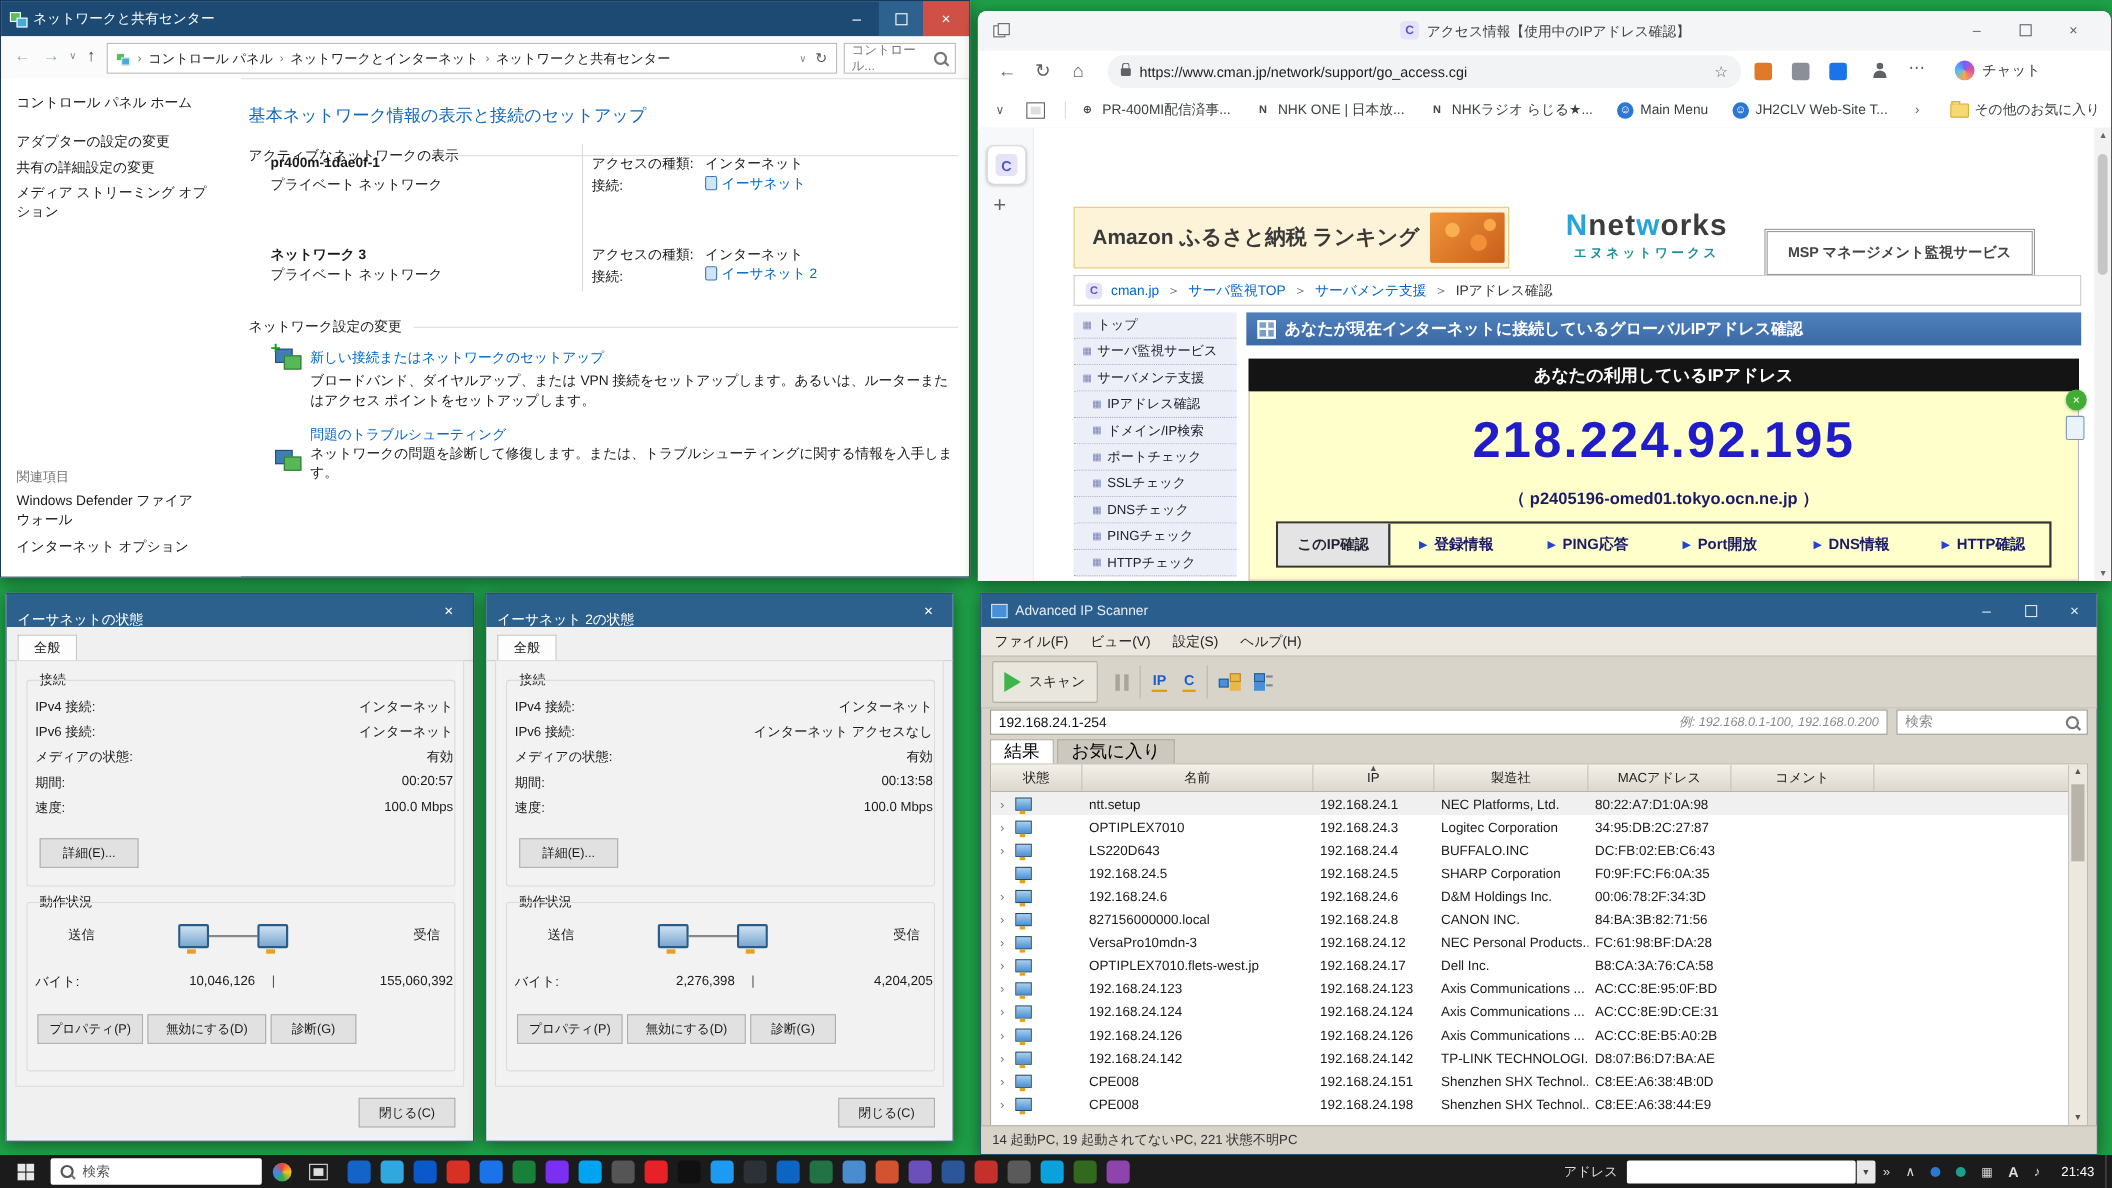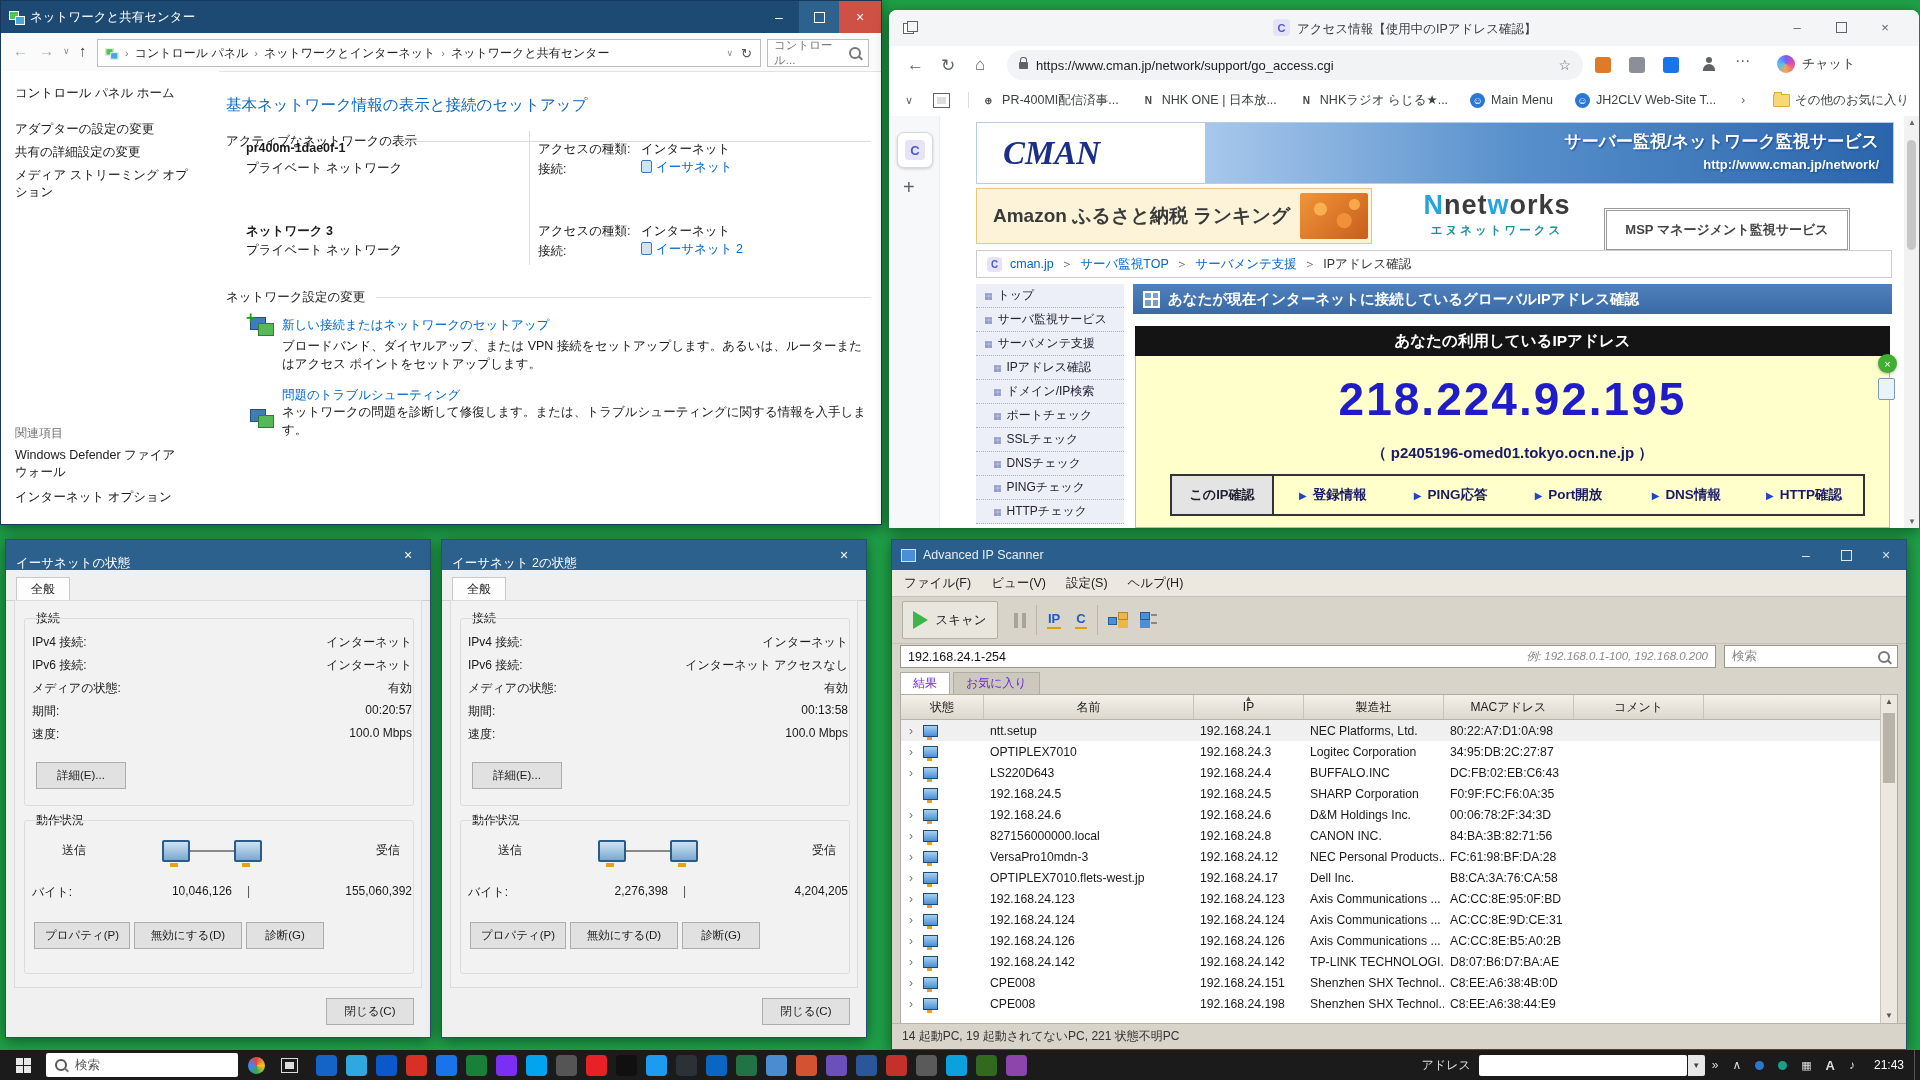--- a/index.html
+++ b/index.html
@@ -92,21 +92,21 @@
   .menu-col{position:absolute;left:87px;top:168px;width:148px;}
   .m-it{height:23px;background:#eceef8;border-bottom:1px dotted #a8aec8;display:flex;align-items:center;font-size:12px;color:#223;padding-left:8px;}
   .m-it .dots{color:#7a84b8;font-size:9px;margin-right:5px;}
   .m-sub .m-it{padding-left:17px;}
   .result-hdr{position:absolute;left:244px;top:168px;width:759px;height:30px;background:linear-gradient(#4f81bc,#3a6aa6);color:#fff;font-weight:bold;font-size:14.5px;display:flex;align-items:center;box-sizing:border-box;padding-left:10px;gap:8px;}
   .grid-ico{width:13px;height:13px;border:2px solid #fff;background:linear-gradient(#fff,#fff) center/2px 100% no-repeat,linear-gradient(#fff,#fff) center/100% 2px no-repeat,rgba(255,255,255,.3);flex:none;}
   .blackbar{position:absolute;left:246px;top:210px;width:755px;height:30px;background:#141414;color:#fff;font-weight:bold;font-size:15.5px;display:flex;align-items:center;justify-content:center;}
   .yellowbox{position:absolute;left:246px;top:240px;width:755px;height:172px;background:#ffffcc;border:1px solid #bbb;border-top:none;box-sizing:border-box;}
   .bigip{position:absolute;left:0;right:0;top:16px;text-align:center;font-size:46px;font-weight:bold;color:#1f1cc8;letter-spacing:2px;}
   .hostname{position:absolute;left:0;right:0;top:88px;text-align:center;font-size:15px;font-weight:bold;color:#1a1a66;}
-  .ipbtns{position:absolute;left:34px;right:24px;top:118px;height:38px;border:2px solid #333;display:flex;background:#ffffcc;justify-content:center;}
+  .ipbtns{position:absolute;left:24px;right:24px;top:118px;height:38px;border:2px solid #333;display:flex;background:#ffffcc;justify-content:center;}
   .ipbtns .first{width:100px;background:#e4e4e4;border-right:2px solid #333;display:flex;align-items:center;justify-content:center;font-weight:bold;font-size:13px;color:#223;}
   .iplink{flex:1;display:flex;align-items:center;justify-content:center;gap:6px;font-weight:bold;font-size:13.5px;color:#1a1a66;}
   .iplink .arr{color:#2244cc;font-size:10px;}
   .edge-scroll{position:absolute;right:0;top:0;width:15px;bottom:0;background:#f2f2f2;}
   .edge-scroll .thumb{position:absolute;left:3px;width:9px;top:24px;height:110px;background:#c6c6c6;border-radius:5px;}
   .floatico1{position:absolute;right:22px;top:238px;width:19px;height:19px;border-radius:50%;background:#3fae32;color:#fff;font-size:11px;display:flex;align-items:center;justify-content:center;box-shadow:0 1px 3px rgba(0,0,0,.3);}
   .floatico2{position:absolute;right:24px;top:262px;width:15px;height:20px;background:#eaf2fa;border:1px solid #7a9ab8;border-radius:2px;}
   
   .ethd{position:absolute;top:539px;width:424px;height:497px;background:#f0f0f0;border:1px solid #24516f;box-shadow:0 3px 14px rgba(0,0,0,.45);}
   #dialogs .ethd:nth-of-type(1){left:5px;}
@@ -141,21 +141,21 @@
   .tree1::after{content:"";position:absolute;left:10px;top:0;width:8px;height:6px;background:#e8b84a;border:1px solid #b88820;box-shadow:0 8px 0 #e8b84a;}
   .tree2{width:18px;height:16px;position:relative;}
   .tree2::before{content:"";position:absolute;left:0;top:0;width:8px;height:6px;background:#4a90d9;border:1px solid #2a5c8a;box-shadow:0 8px 0 #4a90d9;}
   .tree2::after{content:"";position:absolute;left:11px;top:2px;width:6px;height:2px;background:#888;box-shadow:0 8px 0 #888;}
   .iprow-field{position:absolute;left:8px;top:105px;width:816px;height:23px;background:#fff;border:1px solid #9a968c;display:flex;align-items:center;font-size:12.5px;color:#111;padding:0 7px;box-sizing:border-box;}
   .iprow-field .hint{margin-left:auto;font-style:italic;color:#888;font-size:11.5px;}
   .scan-search{position:absolute;left:832px;top:105px;width:174px;height:23px;background:#fff;border:1px solid #9a968c;display:flex;align-items:center;font-size:12.5px;color:#888;padding:0 7px;box-sizing:border-box;}
   .mag{width:8px;height:8px;border:2px solid #777;border-radius:50%;position:relative;flex:none;}
   .mag::after{content:"";position:absolute;width:5px;height:2px;background:#777;transform:rotate(45deg);right:-4px;bottom:-2px;}
   .scan-tabs{position:absolute;left:8px;top:132px;height:22px;display:flex;gap:3px;}
-  .stab{padding:0 12px;display:flex;align-items:center;font-size:12px;color:#6d28d9;border:1px solid #b0aca2;border-bottom:none;background:#ccc8be;}
+  .stab{padding:0 12px;display:flex;align-items:center;font-size:16px;color:#000000;border:1px solid #b0aca2;border-bottom:none;background:#ccc8be;}
   .stab.on{background:#fff;position:relative;z-index:2;}
   .scan-table{position:absolute;left:8px;top:154px;width:998px;bottom:25px;background:#fff;border:1px solid #b0aca2;box-sizing:border-box;overflow:hidden;}
   .shead{display:flex;height:24px;background:linear-gradient(#f4f0e8,#ddd8ce);border-bottom:1px solid #b8b4aa;}
   .shc{display:flex;align-items:center;justify-content:center;font-size:12px;color:#222;border-right:1px solid #c8c4ba;position:relative;box-sizing:border-box;}
   .shc .sort{position:absolute;top:0px;left:50%;transform:translateX(-50%);font-size:8px;color:#555;line-height:8px;}
   .c-st{width:83px;}.c-nm{width:210px;}.c-ip{width:110px;}.c-vn{width:140px;}.c-mc{width:130px;}.c-cm{width:130px;}
   .srow{display:flex;height:21px;align-items:center;font-size:12.2px;color:#1a1a1a;}
   .srow>div{box-sizing:border-box;}
   .srow div.c-st{display:flex;align-items:center;}
   .srow:first-of-type{background:#f0f0f0;}
@@ -330,27 +330,20 @@
     <span style="position:absolute;left:906px;">その他のお気に入り</span>
   </div>
   <div class="content">
     <div class="vtabs">
       <span class="vtab-c">
           <span class="favicon">C</span>
         </span>
       <span class="vtab-plus">+</span>
     </div>
 
-    <div class="cman-hdr">
-      <div class="cman-logo">CMAN</div>
-      <div class="cman-right">
-        <div class="t1">サーバー監視/ネットワーク監視サービス</div>
-        <div class="t2">http://www.cman.jp/network/</div>
-      </div>
-    </div>
 
     <div class="adbox">
       <span class="t">Amazon ふるさと納税 ランキング</span>
       <span class="roe"></span>
     </div>
     <div class="nnlogo">
       <div class="big"><span style="color: rgb(41, 163, 220);">N</span><span style="color: rgb(60, 60, 60);">net</span><span style="color: rgb(41, 163, 220);">w</span><span style="color: rgb(60, 60, 60);">orks</span></div>
       <div class="sub">エヌネットワークス</div>
     </div>
     <div class="mspbox">MSP マネージメント監視サービス</div>

